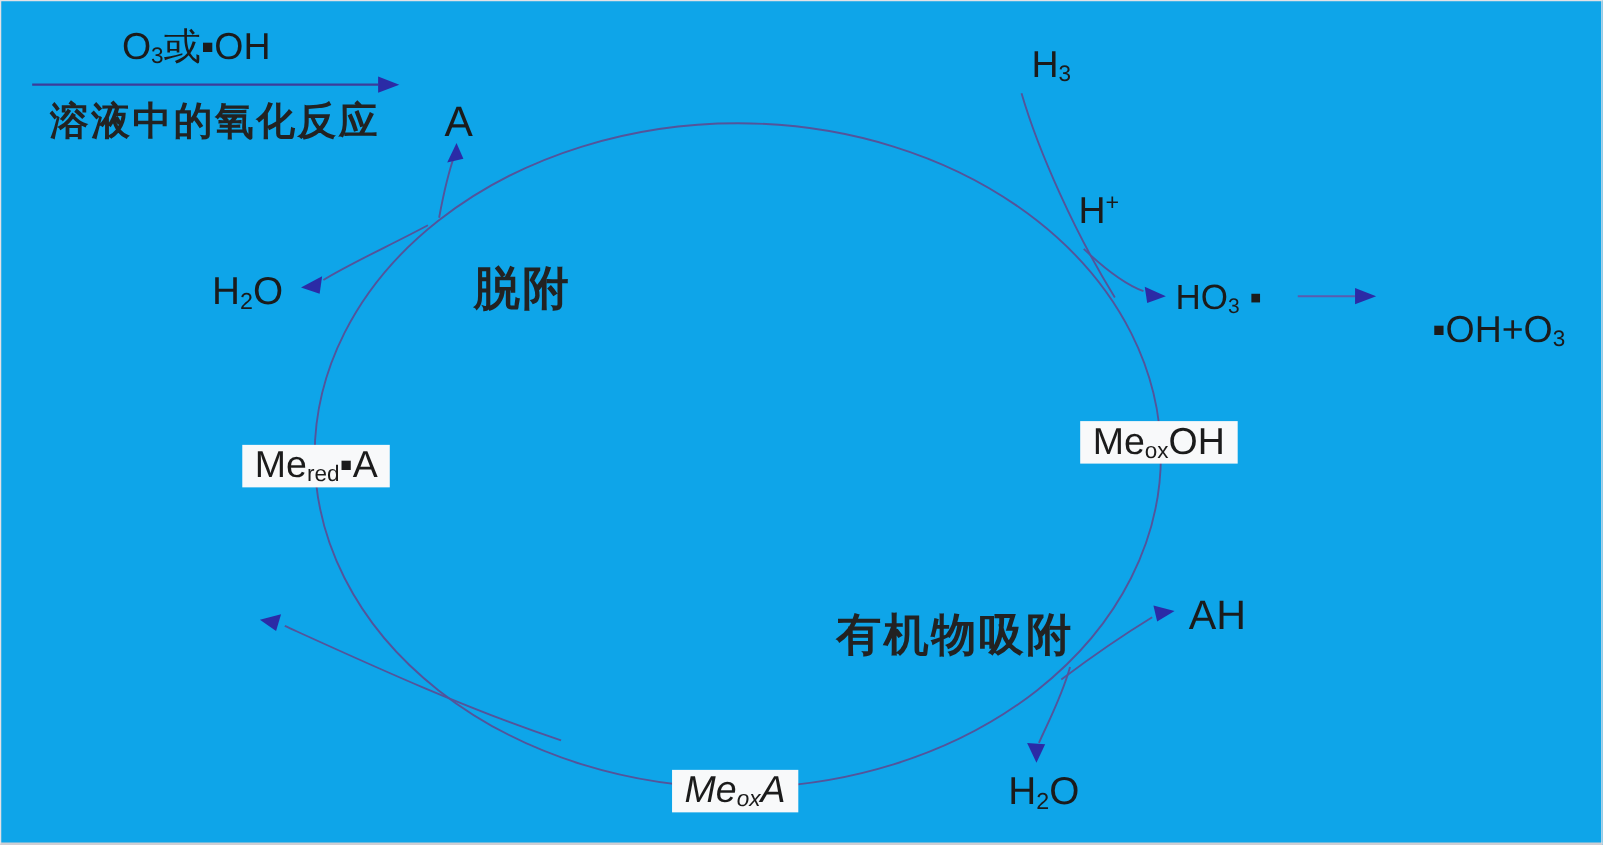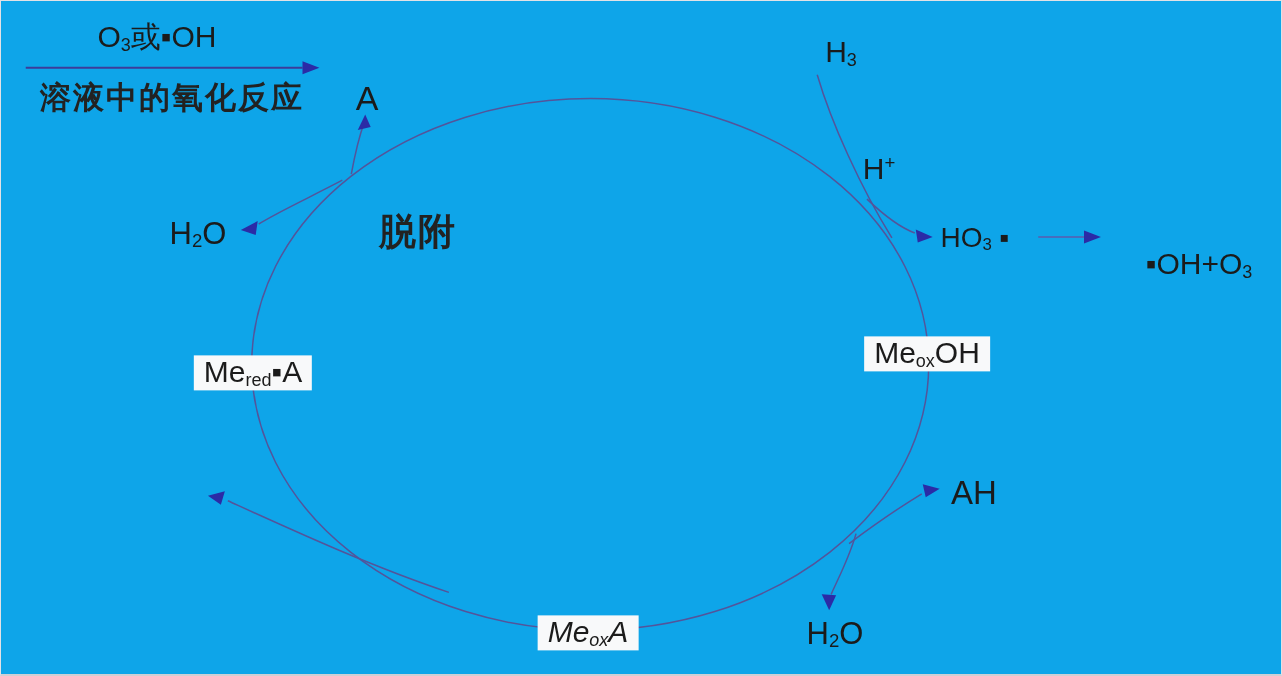--- a/index.html
+++ b/index.html
@@ -93,20 +93,23 @@
 
   <div class="label ring" style="left:926px;top:353px;font-size:30px;">
     <span>Me</span><span class="sub">ox</span><span>OH</span>
   </div>
 
   <div class="label ring" style="left:252px;top:372px;font-size:30px;">
     <span>Me</span><span class="sub">red</span><span>▪A</span>
   </div>
 
 
+  <div class="label cjk" style="left:763px;top:507px;font-size:36px;">
+    <span>有机物吸附</span>
+  </div>
 
   <div class="label" style="left:973px;top:491px;font-size:33px;text-align:center;">
     <span>AH</span>
   </div>
 
   <div class="label ring" style="left:587px;top:632px;font-size:30px;font-style:italic;">
     <span>Me</span><span class="sub">ox</span><span>A</span>
   </div>
 
   <div class="label" style="left:834px;top:633px;font-size:31px;">

